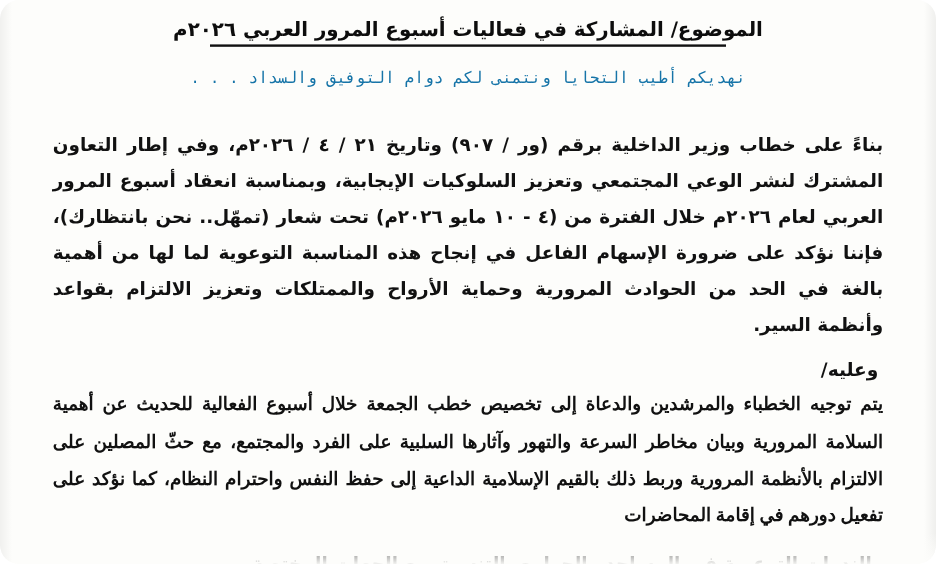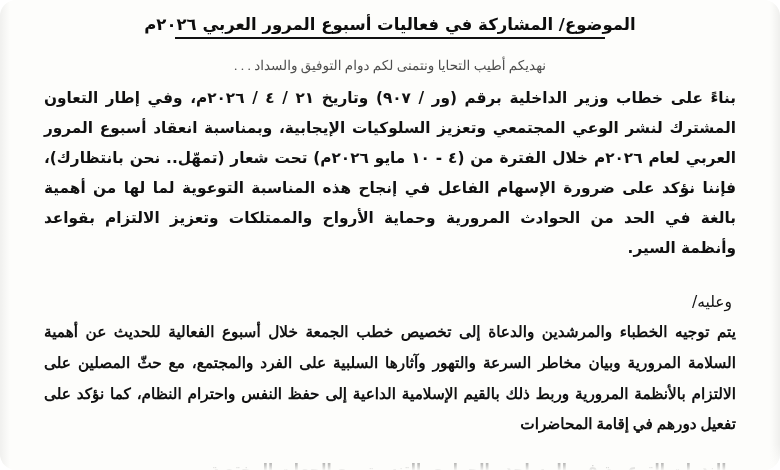--- a/index.html
+++ b/index.html
@@ -54,45 +54,45 @@
   .subject-underline {
     width: 430px;
     height: 2px;
     background: #111;
     margin: 2px auto 0 auto;
   }
 
   .greeting {
     text-align: center;
     font-size: 13.5px;
-    color: #404040;
+    color: #0369a1;
     margin-top: 18px;
     letter-spacing: 1.5px;
-    font-family: Liberation Serif, serif;
+    font-family: Liberation Mono, monospace;
     opacity: 0.92;
   }
 
   .body-block {
-    margin-top: 10px;
+    margin-top: 33px;
     font-size: 15.3px;
     color: #111;
     line-height: 1.95;
     text-align: justify;
     text-align-last: right;
     font-weight: 600;
   }
   .body-block p {
     margin: 0 0 2px 0;
   }
 
   .connector {
-    margin-top: 30px;
+    margin-top: 13px;
     margin-bottom: 6px;
     font-size: 15.5px;
-    font-weight: normal;
+    font-weight: bold;
     color: #111;
     text-align: right;
     padding-right: 4px;
   }
 
   .body-block.second {
     margin-top: 4px;
     line-height: 2.0;
     font-family: Liberation Serif, serif;
   }

